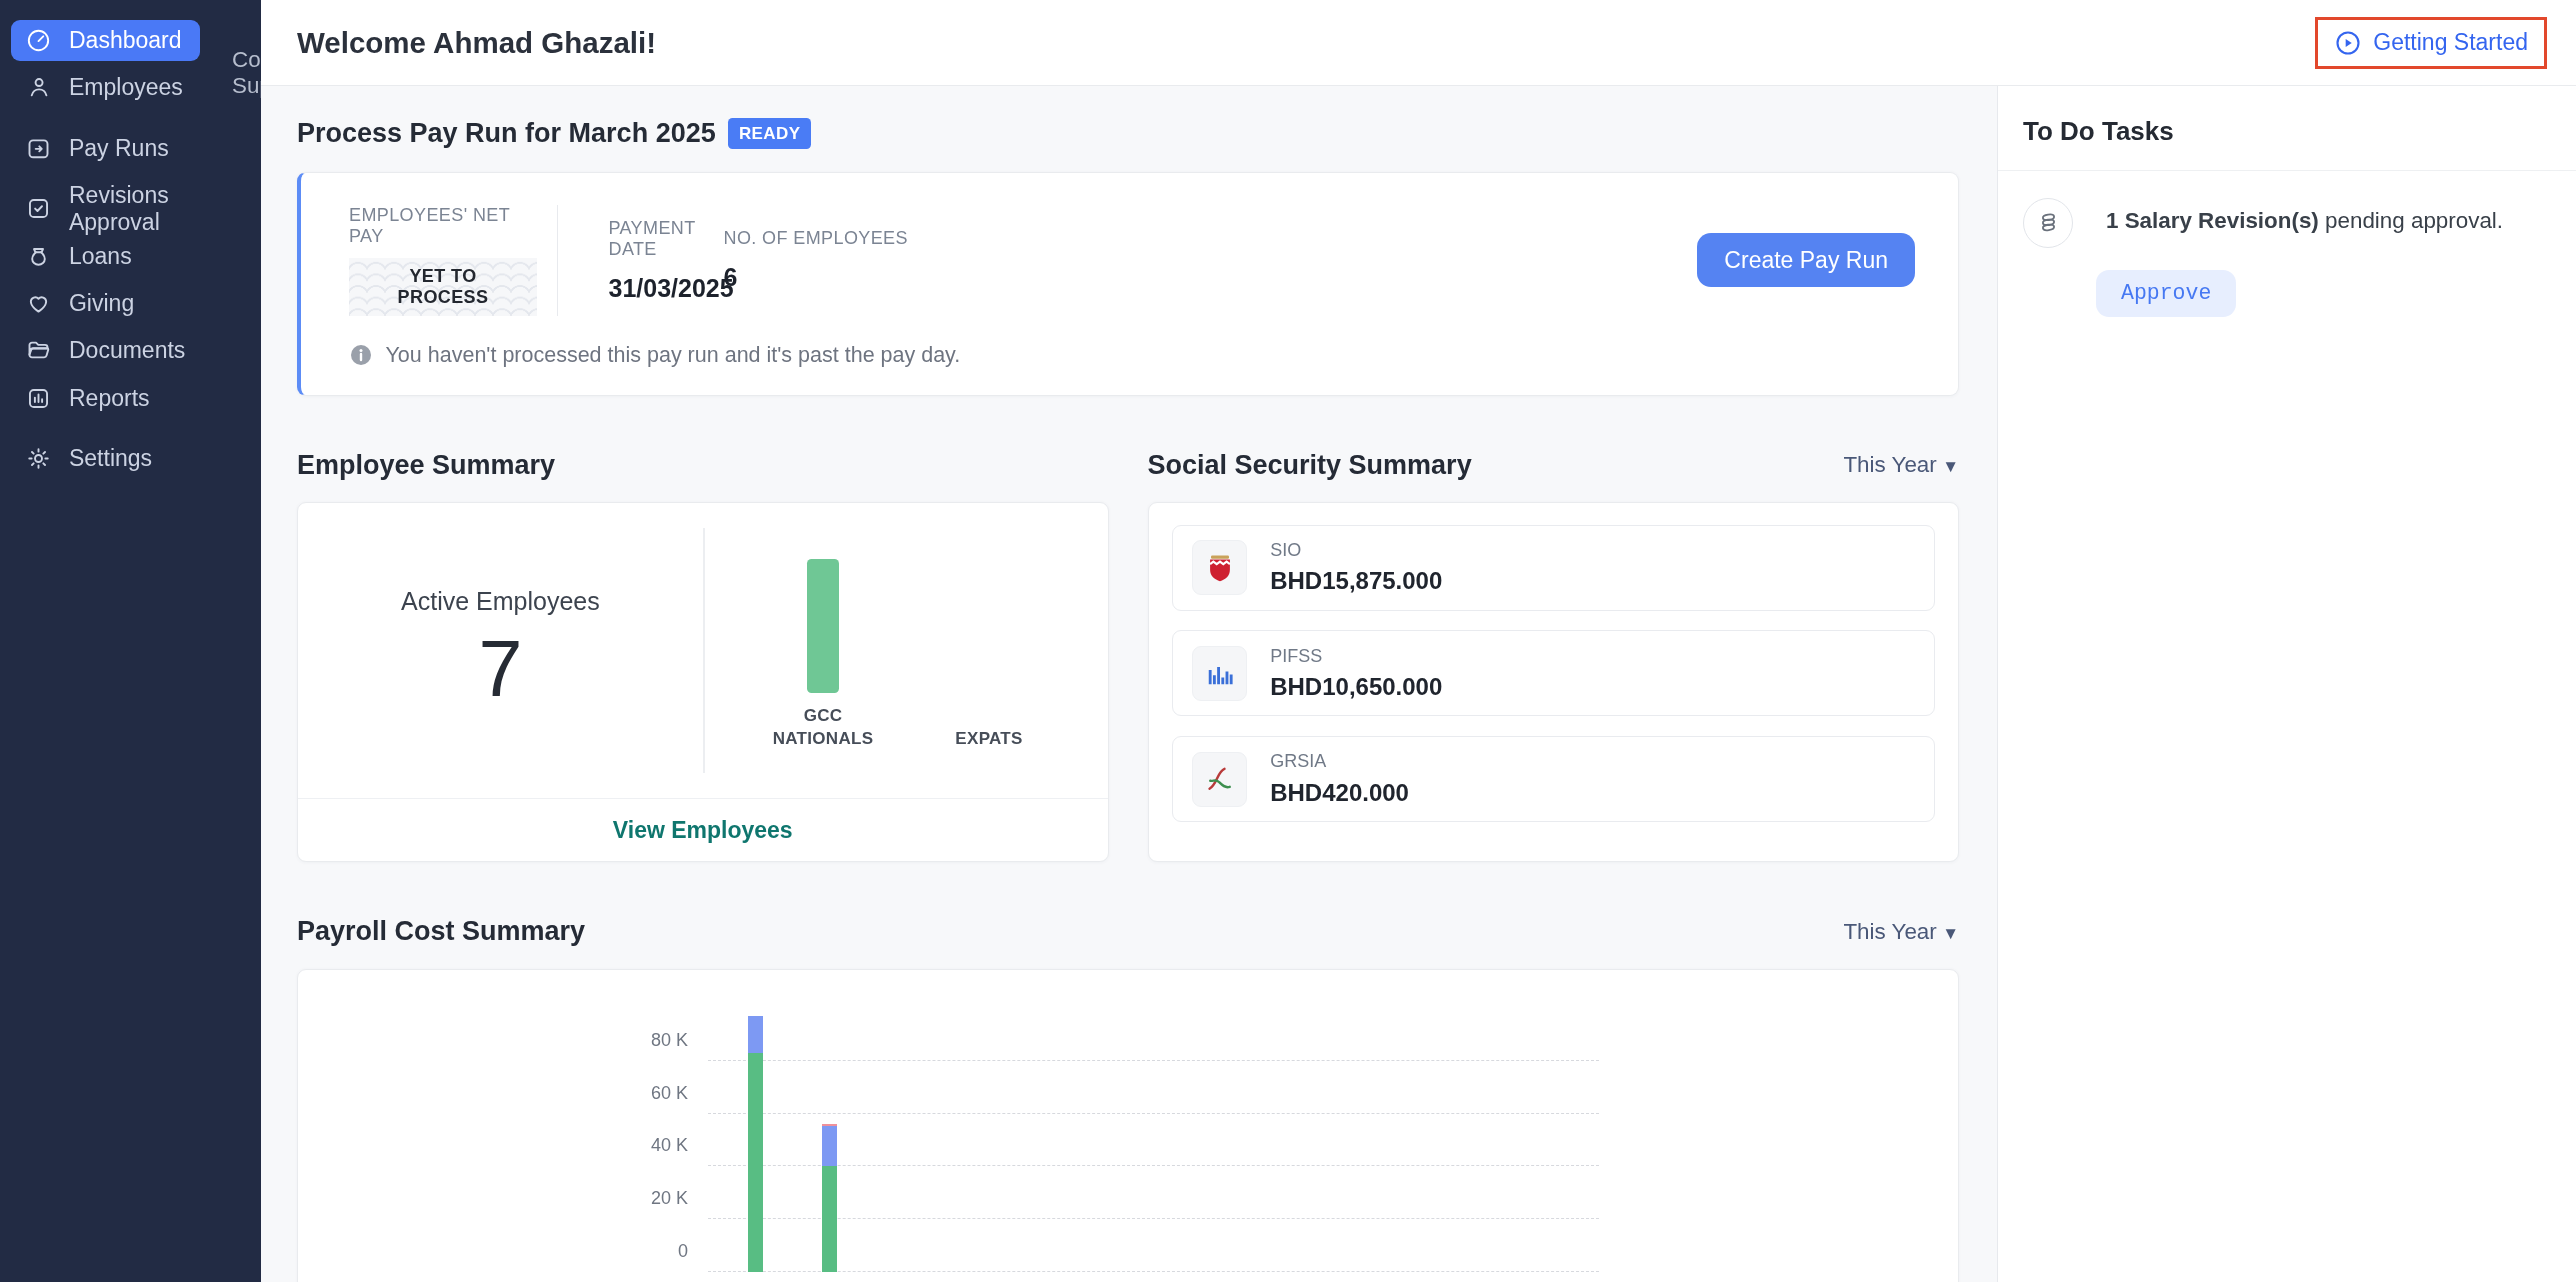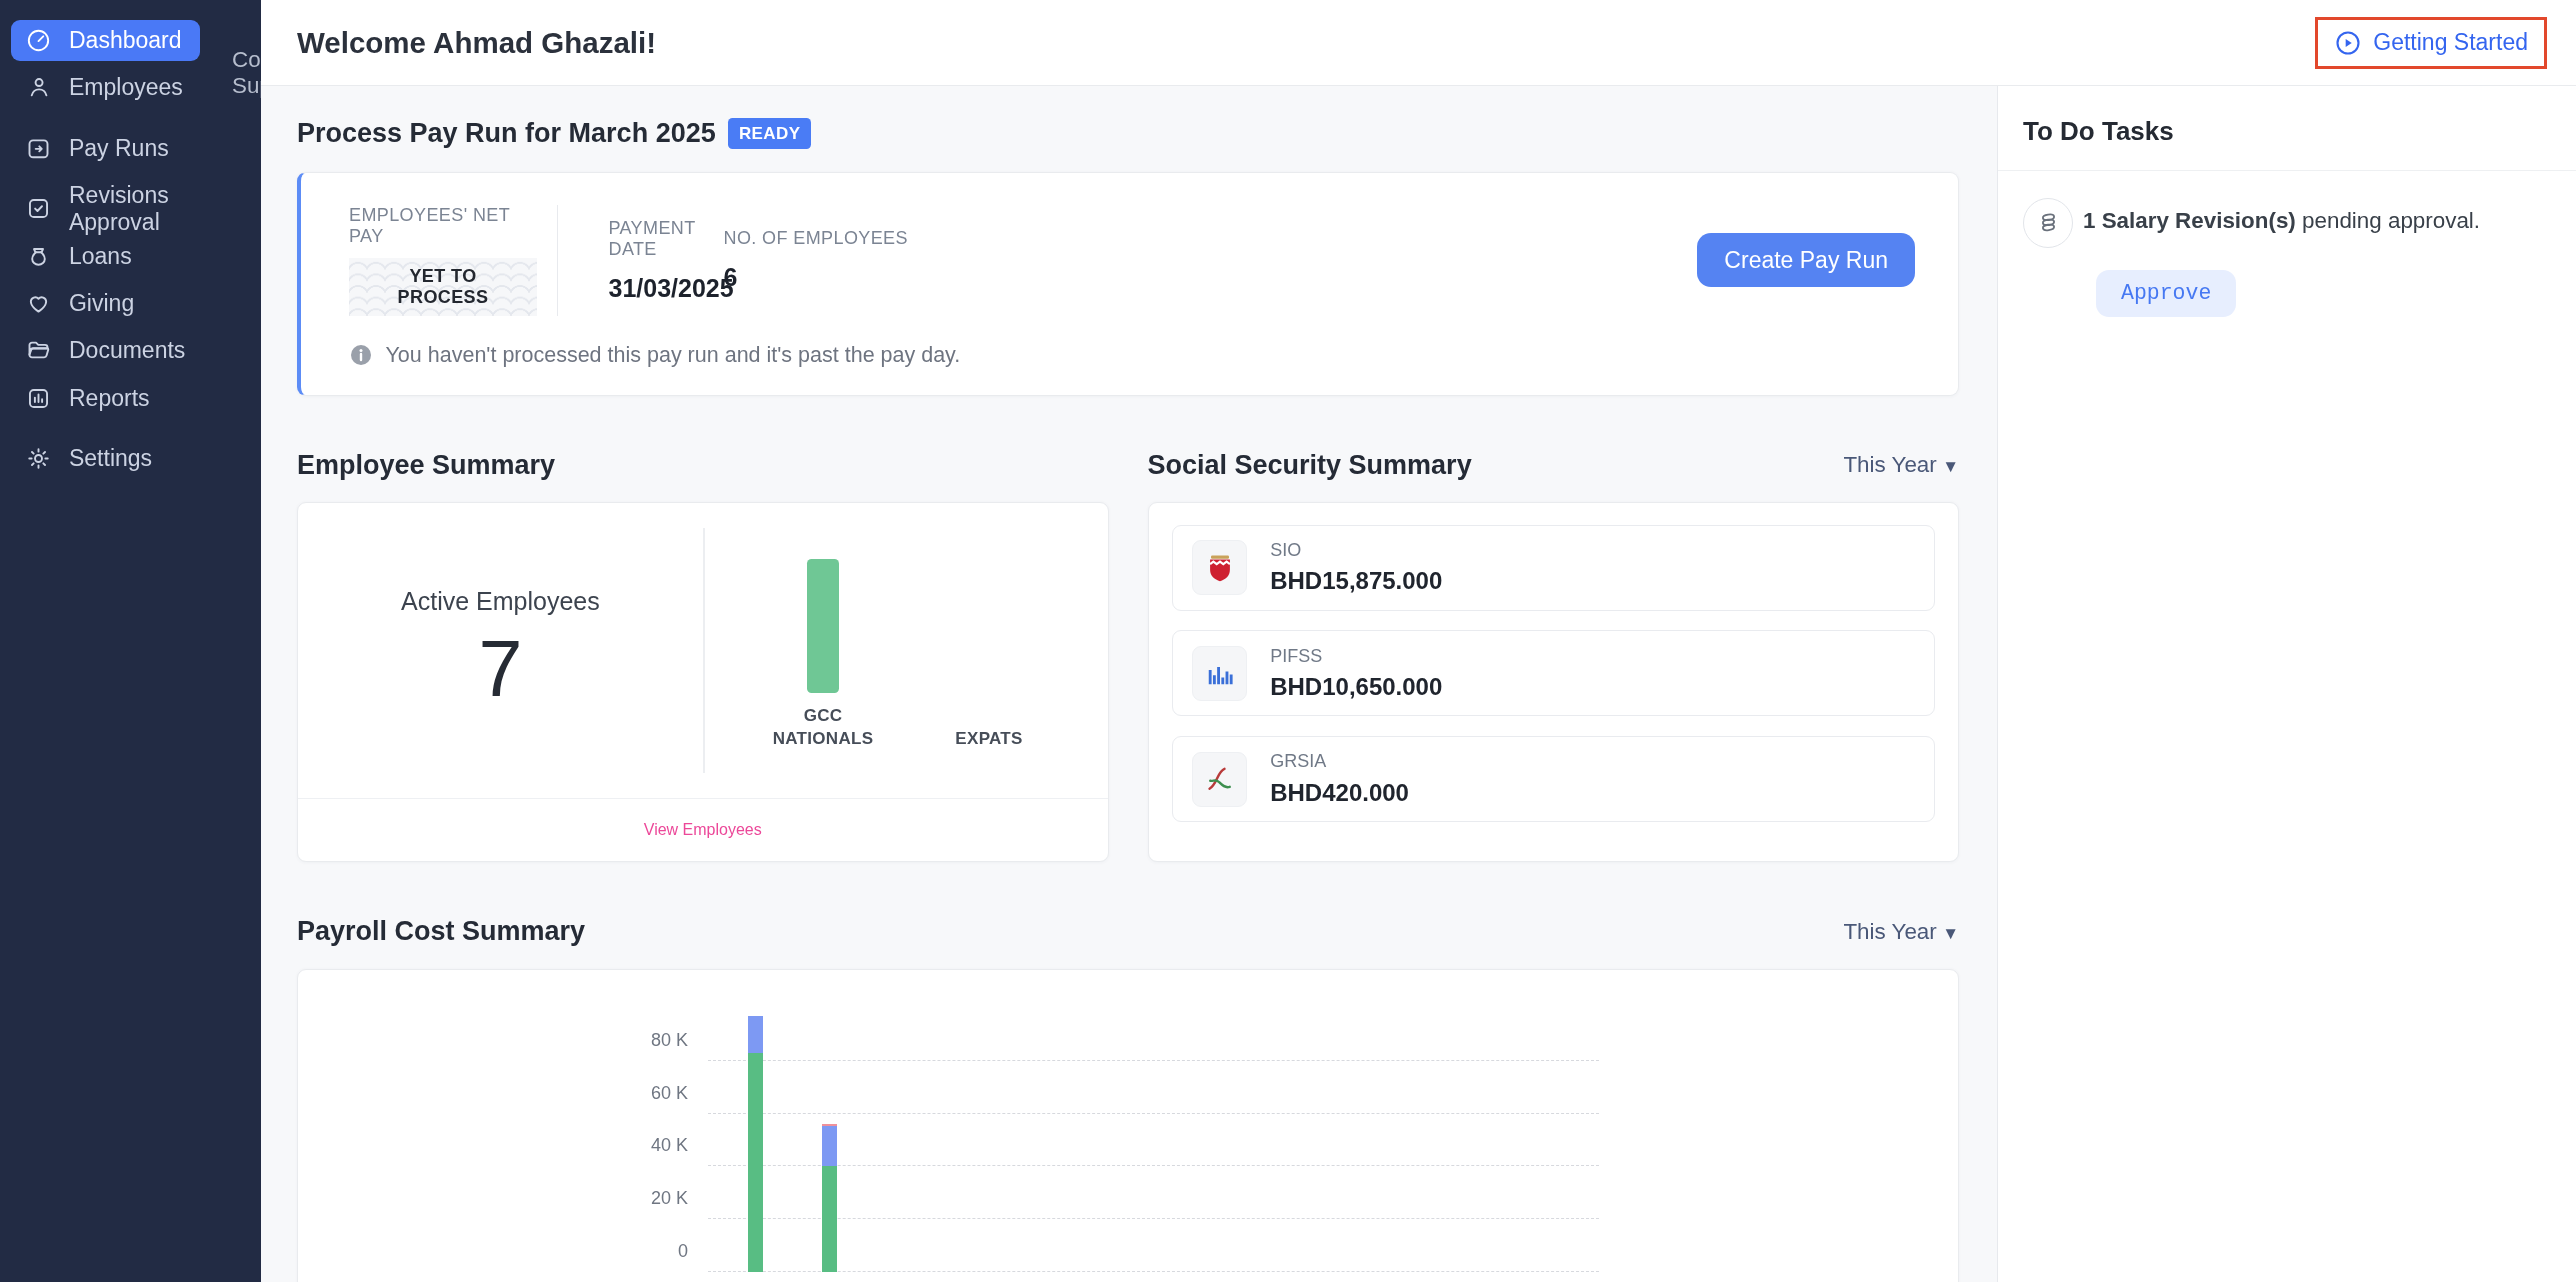--- a/index.html
+++ b/index.html
@@ -83,21 +83,21 @@
   .emp-vdiv { width:1.8px; background:#eceef1; margin:25px 0; }
   .emp-right { flex:1; display:flex; justify-content:center; align-items:flex-end;
     gap:59px; padding-bottom:47px; }
   .emp-slot { display:flex; flex-direction:column; align-items:center; width:107px; }
   .emp-bar-zone { height:175px; display:flex; align-items:flex-end; }
   .emp-bar { width:32px; border-radius:4.5px; background:#6fc795; }
   .emp-cat { margin-top:12.5px; font-size:17px; font-weight:700; color:#464d58;
     text-align:center; line-height:1.35; letter-spacing:0.3px; }
   .emp-footer { border-top:1.8px solid #eef0f3; height:63px; display:flex;
     align-items:center; justify-content:center; }
-  .link { font-size:16px; font-weight:400; color:#ec4899; cursor:pointer; text-decoration:none; }
+  .link { font-size:23px; font-weight:700; color:#0f766e; cursor:pointer; text-decoration:none; }
 
   
   .ss-card { padding:21.5px 23px; display:flex; flex-direction:column; gap:19.7px; }
   .ss-row { border:1.8px solid #e9ebef; border-radius:9px; height:86px; display:flex;
     align-items:center; padding:0 19.7px; background:#ffffff; }
   .ss-icon-box { width:55px; height:55px; border-radius:9px; background:#f5f6f8;
     border:1.8px solid #eef0f3; display:flex; align-items:center; justify-content:center;
     margin-right:23px; flex:none; }
   .ss-icon-box svg { width:36px; height:36px; }
   .ss-name { font-size:18px; color:#707987; }
@@ -117,21 +117,21 @@
   .stack { display:flex; flex-direction:column-reverse; width:15px; }
   .seg { width:15px; }
   .months-row { display:flex; width:891px; margin-left:10.7px; margin-top:9px; }
   .month { width:74px; text-align:center; font-size:18px; color:#6f7682; line-height:1.3; }
 
   
   .todo-panel { width:579px; min-width:579px; background:#ffffff; border-left:1.8px solid #e7e9ed; }
   .todo-head { padding:30px 25px 23px 25px; font-size:26px; font-weight:700; color:#252a33;
     border-bottom:1.8px solid #eef0f2; }
   .todo-item { padding:27px 25px; }
-  .todo-row { display:flex; gap:10px; }
+  .todo-row { display:flex; gap:33px; }
   .todo-ic-circle { width:50px; height:50px; border-radius:50%; border:1.8px solid #e2e5ea;
     display:flex; align-items:center; justify-content:center; flex:none; }
   .todo-ic-circle svg { width:27px; height:27px; }
   .todo-text { font-size:22.4px; color:#394049; line-height:1.45; padding-top:7.2px; }
   .todo-text b { font-weight:700; }
   .approve-btn { display:inline-block; margin:21.5px 0 0 73px; background:#e7eefe; color:#4678f2;
     font-size:21.5px; font-weight:500; padding:11.6px 25px; border-radius:13px; border:none;
     cursor:pointer; font-family:Liberation Mono, monospace; }
 </style>
 </head>

